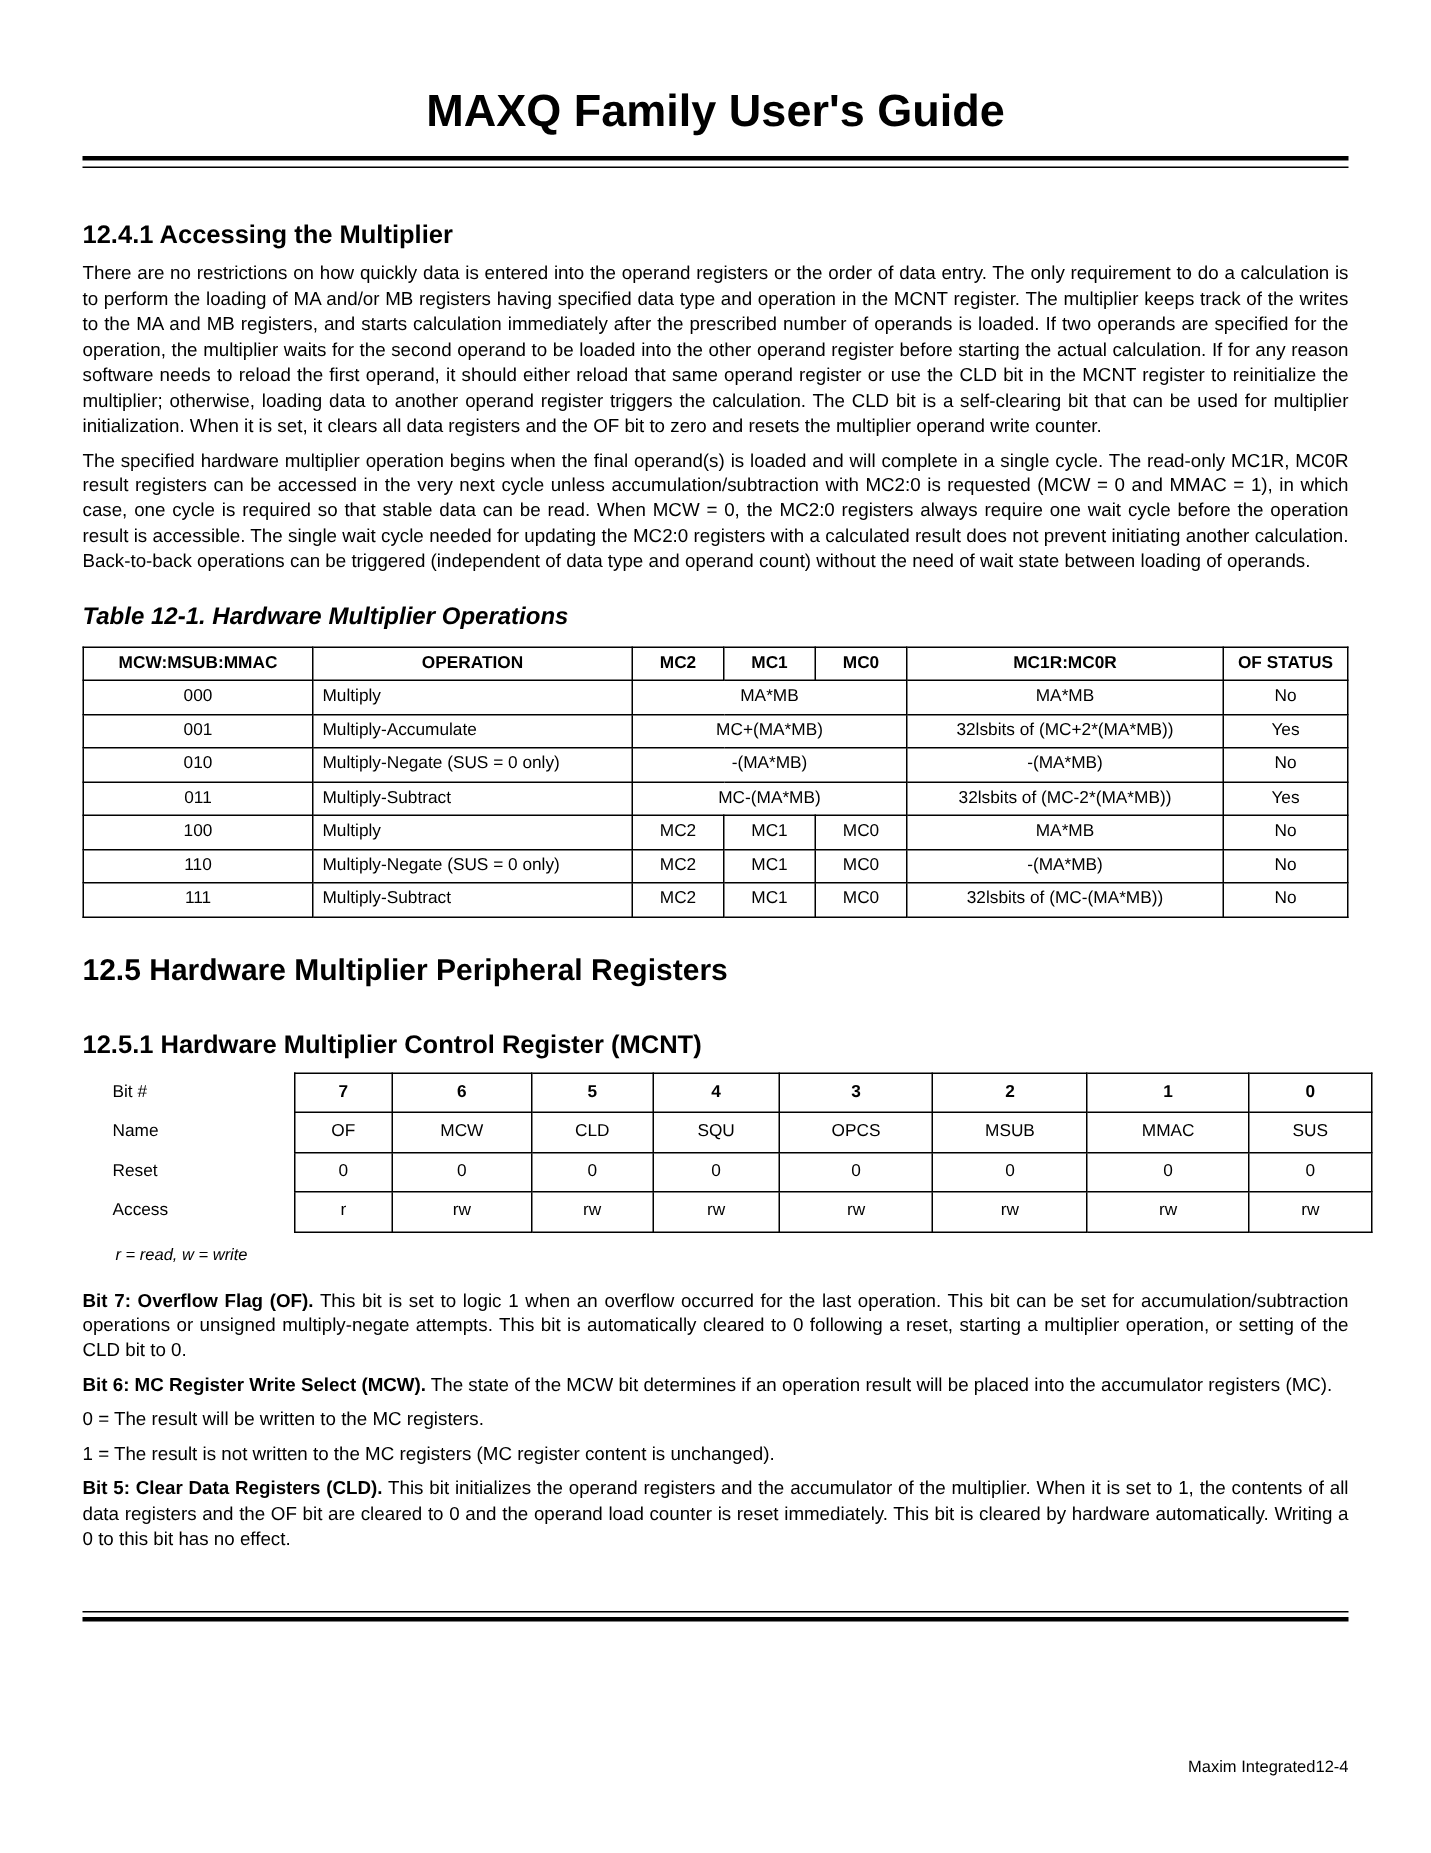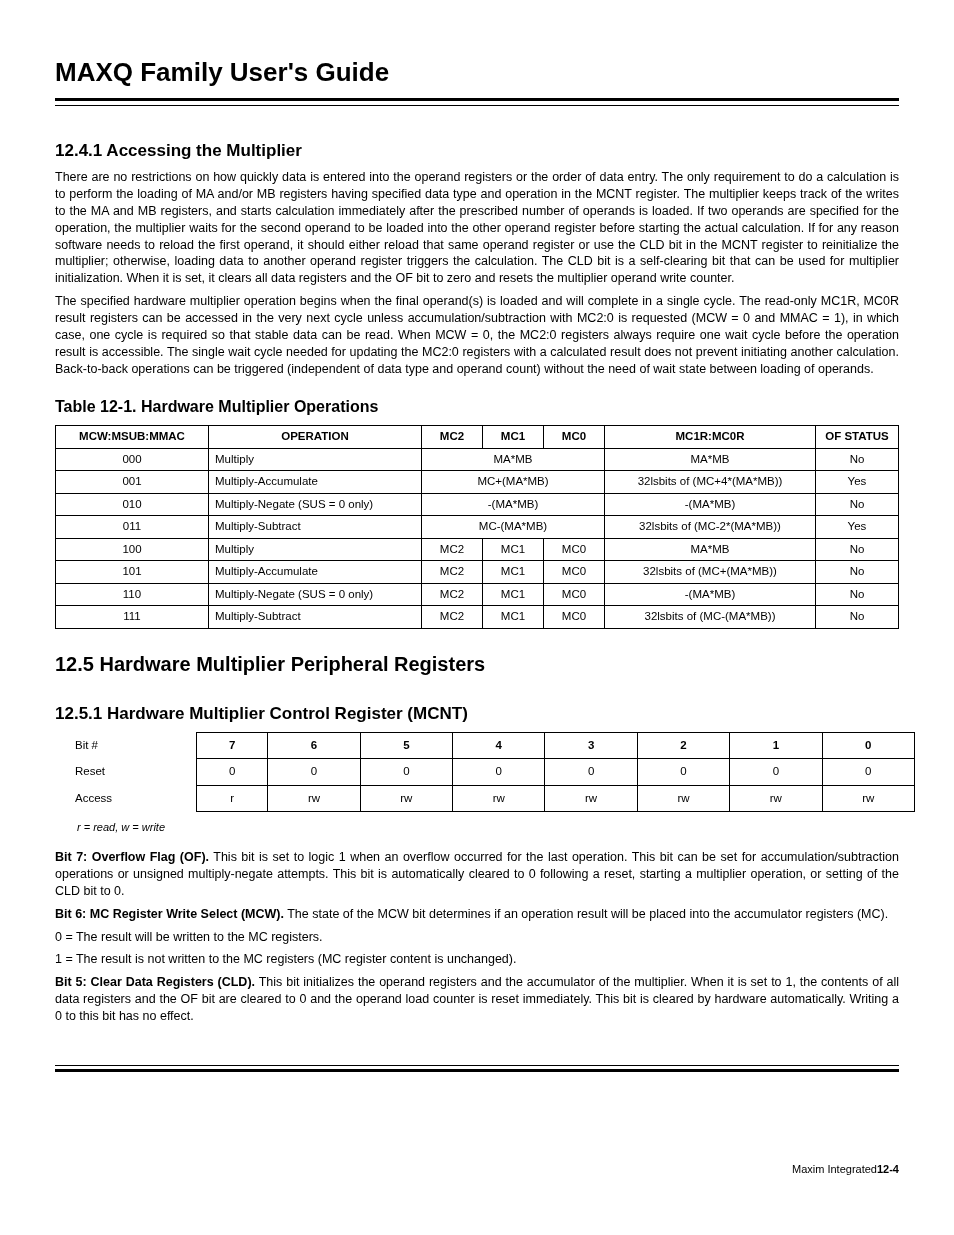--- a/index.html
+++ b/index.html
@@ -6,30 +6,30 @@
     font-family: Arial, Helvetica, sans-serif;
     margin: 0;
     padding: 55px 55px 40px 55px;
     color: #000;
     font-size: 13px;
     line-height: 1.35;
     width: 954px;
     box-sizing: border-box;
   }
   .doc-title {
-    text-align: left;
-    font-size: 26px;
+    text-align: center;
+    font-size: 30px;
     font-weight: bold;
     margin: 0 0 8px 0;
   }
   .hr-thick { border: none; border-top: 3px solid #000; margin: 0; }
   .hr-thin { border: none; border-top: 1px solid #000; margin-top: 4px; margin-bottom: 0; }
   h3.sec { font-size: 17px; font-weight: bold; margin: 34px 0 6px 0; }
   h3.sec.big { font-size: 20px; margin-top: 22px; }
-  h3.tcap { font-size: 16px; font-weight: bold; margin: 18px 0 8px 0; }
+  h3.tcap { font-size: 16px; font-weight: bold; margin: 18px 0 8px 0; font-style: italic; }
   p.body { font-size: 12.5px; margin: 6px 0; text-align: justify; }
   p.indent { }
   table { border-collapse: collapse; width: 100%; }
   .t1 th, .t1 td {
     border: 1px solid #000;
     font-size: 11.5px;
     padding: 3px 6px;
     text-align: center;
   }
   .t1 th { font-weight: bold; }
@@ -51,21 +51,21 @@
     padding-left: 0;
     margin-top: 17px;
   }
   .t2note { font-size: 11px; font-style: italic; margin: 8px 0 14px 22px; }
   .footer {
     margin-top: 90px;
     font-size: 11px;
     display: flex;
     justify-content: flex-end;
   }
-  .pgno { font-weight: bold; }
+  .pgno { font-weight: normal; }
 </style>
 </head>
 <body>
 
 <div class="doc-title">MAXQ Family User's Guide</div>
 <hr class="hr-thick">
 <hr class="hr-thin">
 
 <h3 class="sec">12.4.1 Accessing the Multiplier</h3>
 <p class="body">There are no restrictions on how quickly data is entered into the operand registers or the order of data entry. The only requirement to do a calculation is to perform the loading of MA and/or MB registers having specified data type and operation in the MCNT register. The multiplier keeps track of the writes to the MA and MB registers, and starts calculation immediately after the prescribed number of operands is loaded. If two operands are specified for the operation, the multiplier waits for the second operand to be loaded into the other operand register before starting the actual calculation. If for any reason software needs to reload the first operand, it should either reload that same operand register or use the CLD bit in the MCNT register to reinitialize the multiplier; otherwise, loading data to another operand register triggers the calculation. The CLD bit is a self-clearing bit that can be used for multiplier initialization. When it is set, it clears all data registers and the OF bit to zero and resets the multiplier operand write counter.</p>
@@ -90,21 +90,21 @@
         <td>000</td>
         <td class="l">Multiply</td>
         <td colspan="3">MA*MB</td>
         <td>MA*MB</td>
         <td>No</td>
       </tr>
       <tr>
         <td>001</td>
         <td class="l">Multiply-Accumulate</td>
         <td colspan="3">MC+(MA*MB)</td>
-        <td>32lsbits of (MC+4*(MA*MB))</td>
+        <td>32lsbits of (MC+2*(MA*MB))</td>
         <td>Yes</td>
       </tr>
       <tr>
         <td>010</td>
         <td class="l">Multiply-Negate (SUS = 0 only)</td>
         <td colspan="3">-(MA*MB)</td>
         <td>-(MA*MB)</td>
         <td>No</td>
       </tr>
       <tr>
@@ -114,29 +114,20 @@
         <td>32lsbits of (MC-2*(MA*MB))</td>
         <td>Yes</td>
       </tr>
       <tr>
         <td>100</td>
         <td class="l">Multiply</td>
         <td>MC2</td>
         <td>MC1</td>
         <td>MC0</td>
         <td>MA*MB</td>
-        <td>No</td>
-      </tr>
-      <tr>
-        <td>101</td>
-        <td class="l">Multiply-Accumulate</td>
-        <td>MC2</td>
-        <td>MC1</td>
-        <td>MC0</td>
-        <td>32lsbits of (MC+(MA*MB))</td>
         <td>No</td>
       </tr>
       <tr>
         <td>110</td>
         <td class="l">Multiply-Negate (SUS = 0 only)</td>
         <td>MC2</td>
         <td>MC1</td>
         <td>MC0</td>
         <td>-(MA*MB)</td>
         <td>No</td>
@@ -161,20 +152,31 @@
       <tr>
         <td class="rowlabel">Bit #</td>
         <td style="font-weight:bold">7</td>
         <td style="font-weight:bold">6</td>
         <td style="font-weight:bold">5</td>
         <td style="font-weight:bold">4</td>
         <td style="font-weight:bold">3</td>
         <td style="font-weight:bold">2</td>
         <td style="font-weight:bold">1</td>
         <td style="font-weight:bold">0</td>
+      </tr>
+      <tr>
+        <td class="rowlabel">Name</td>
+        <td>OF</td>
+        <td>MCW</td>
+        <td>CLD</td>
+        <td>SQU</td>
+        <td>OPCS</td>
+        <td>MSUB</td>
+        <td>MMAC</td>
+        <td>SUS</td>
       </tr>
       <tr>
         <td class="rowlabel">Reset</td>
         <td>0</td>
         <td>0</td>
         <td>0</td>
         <td>0</td>
         <td>0</td>
         <td>0</td>
         <td>0</td>

